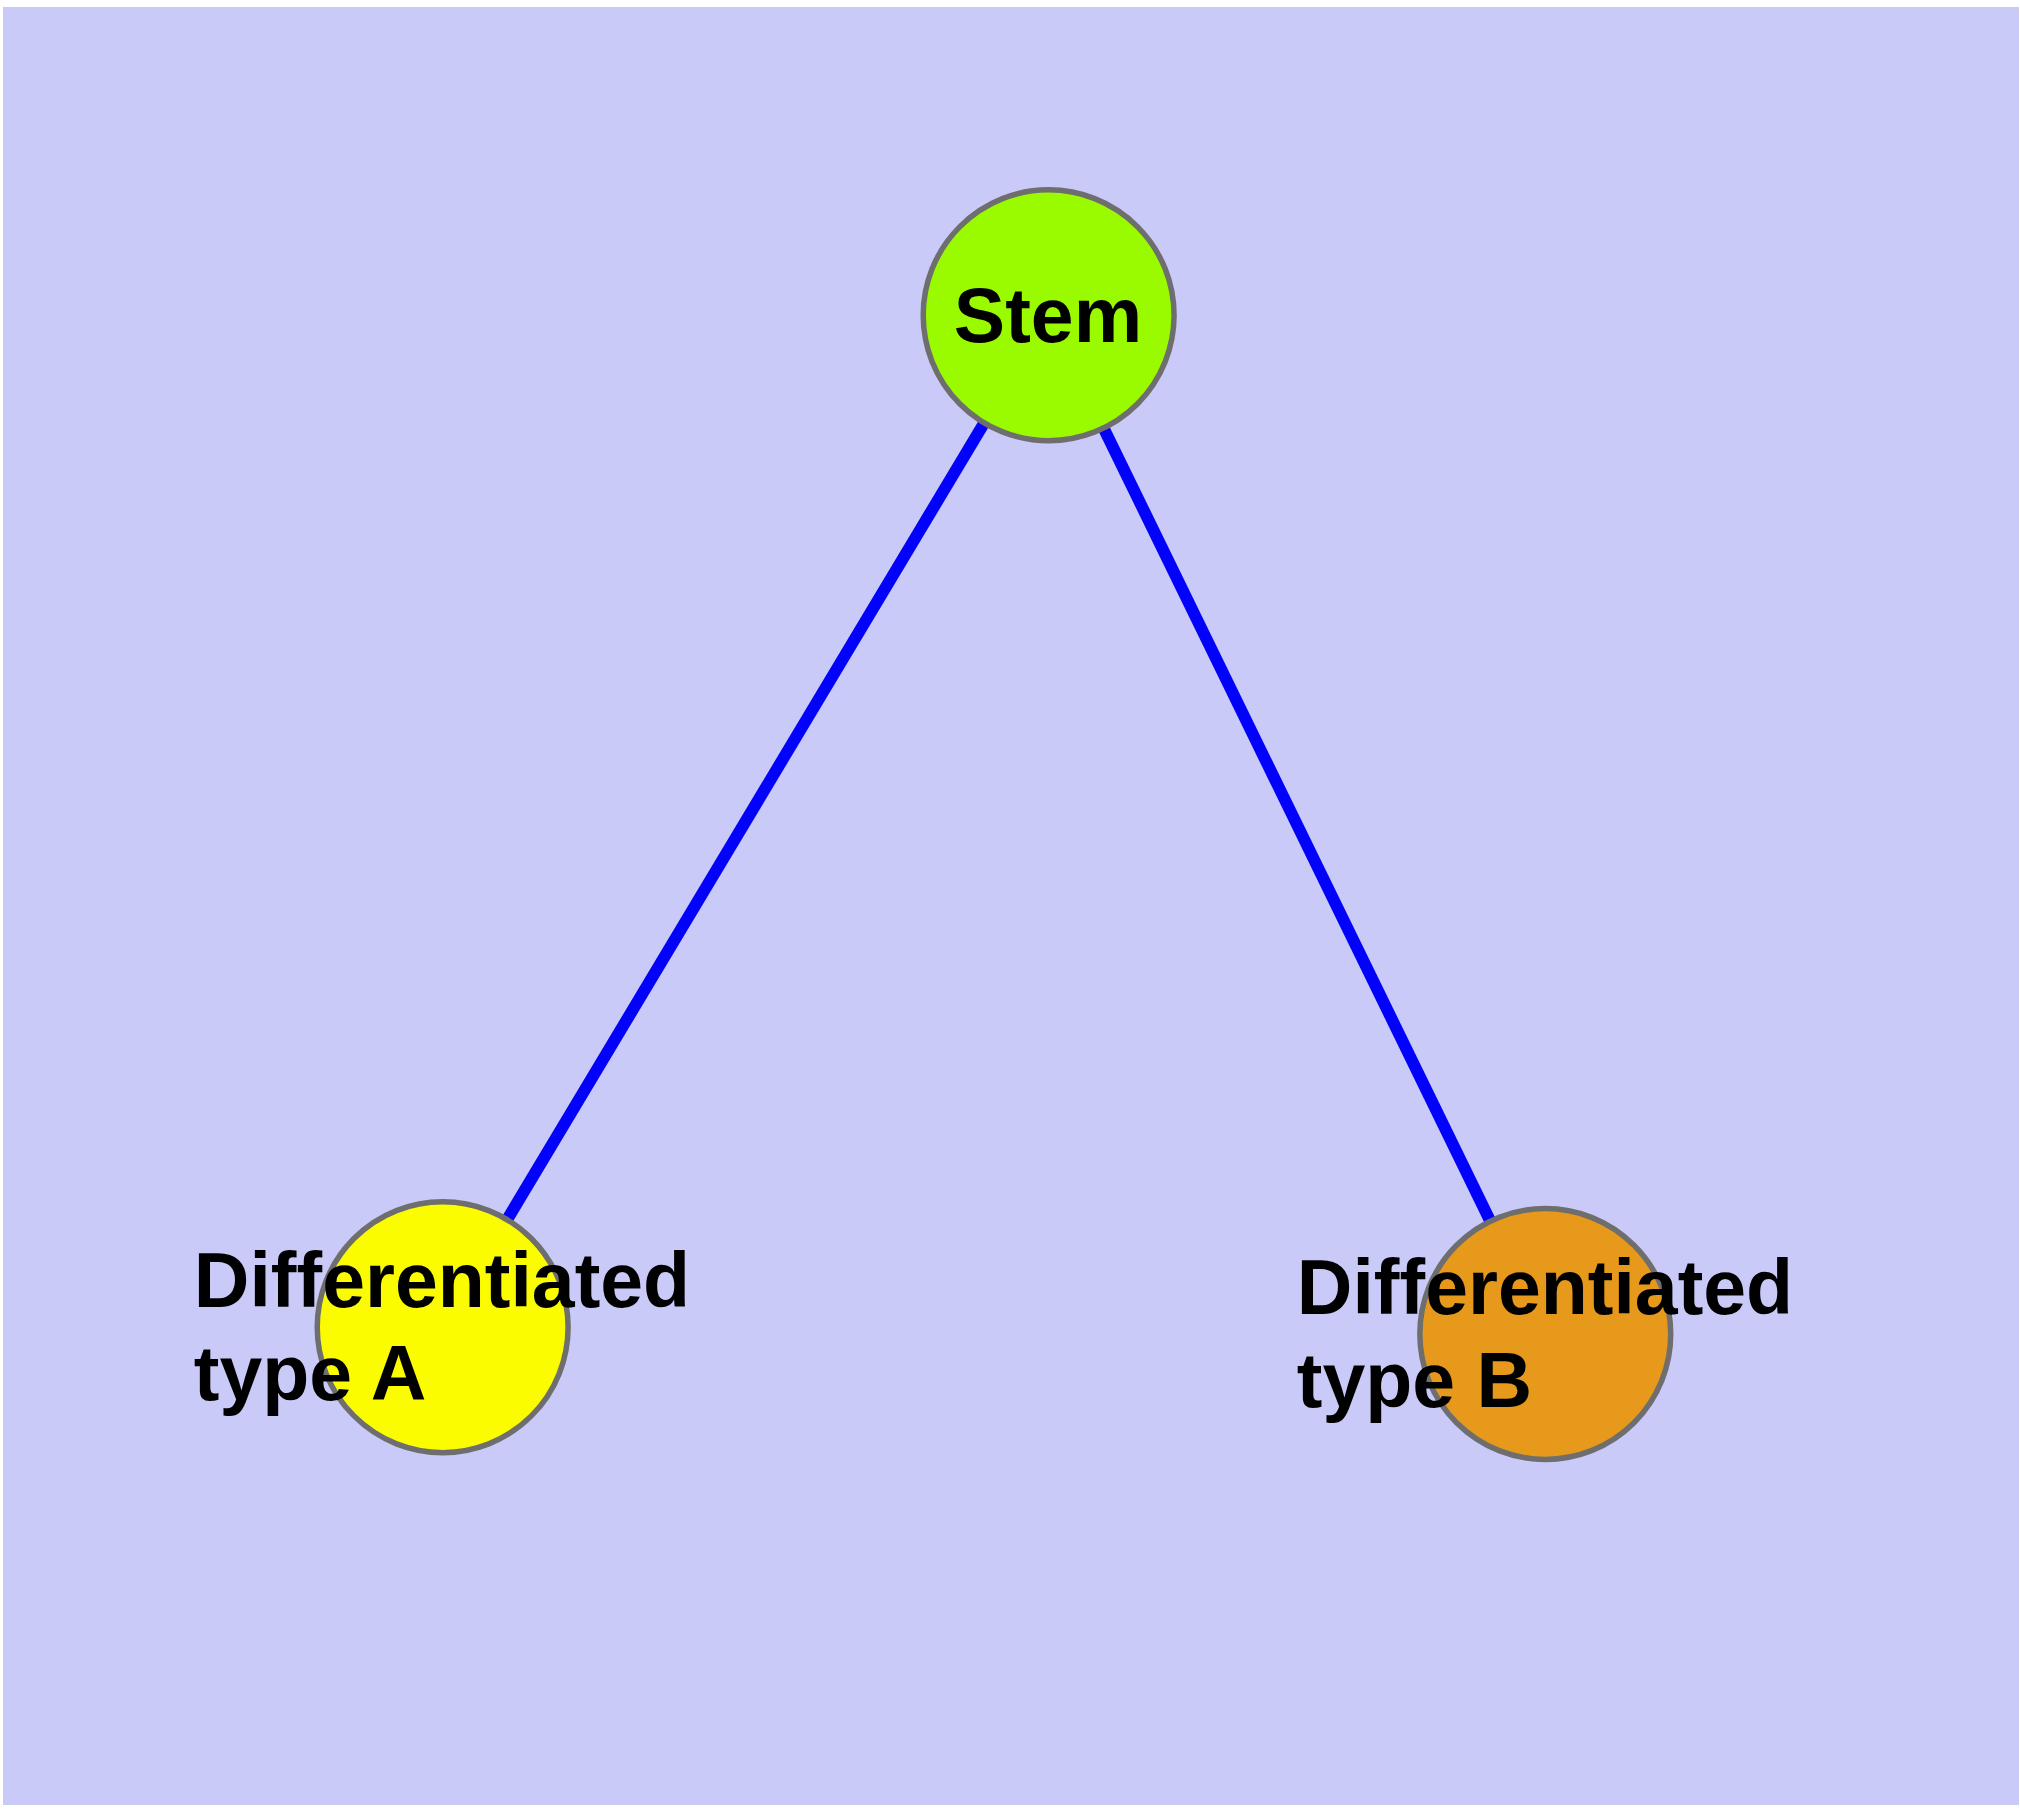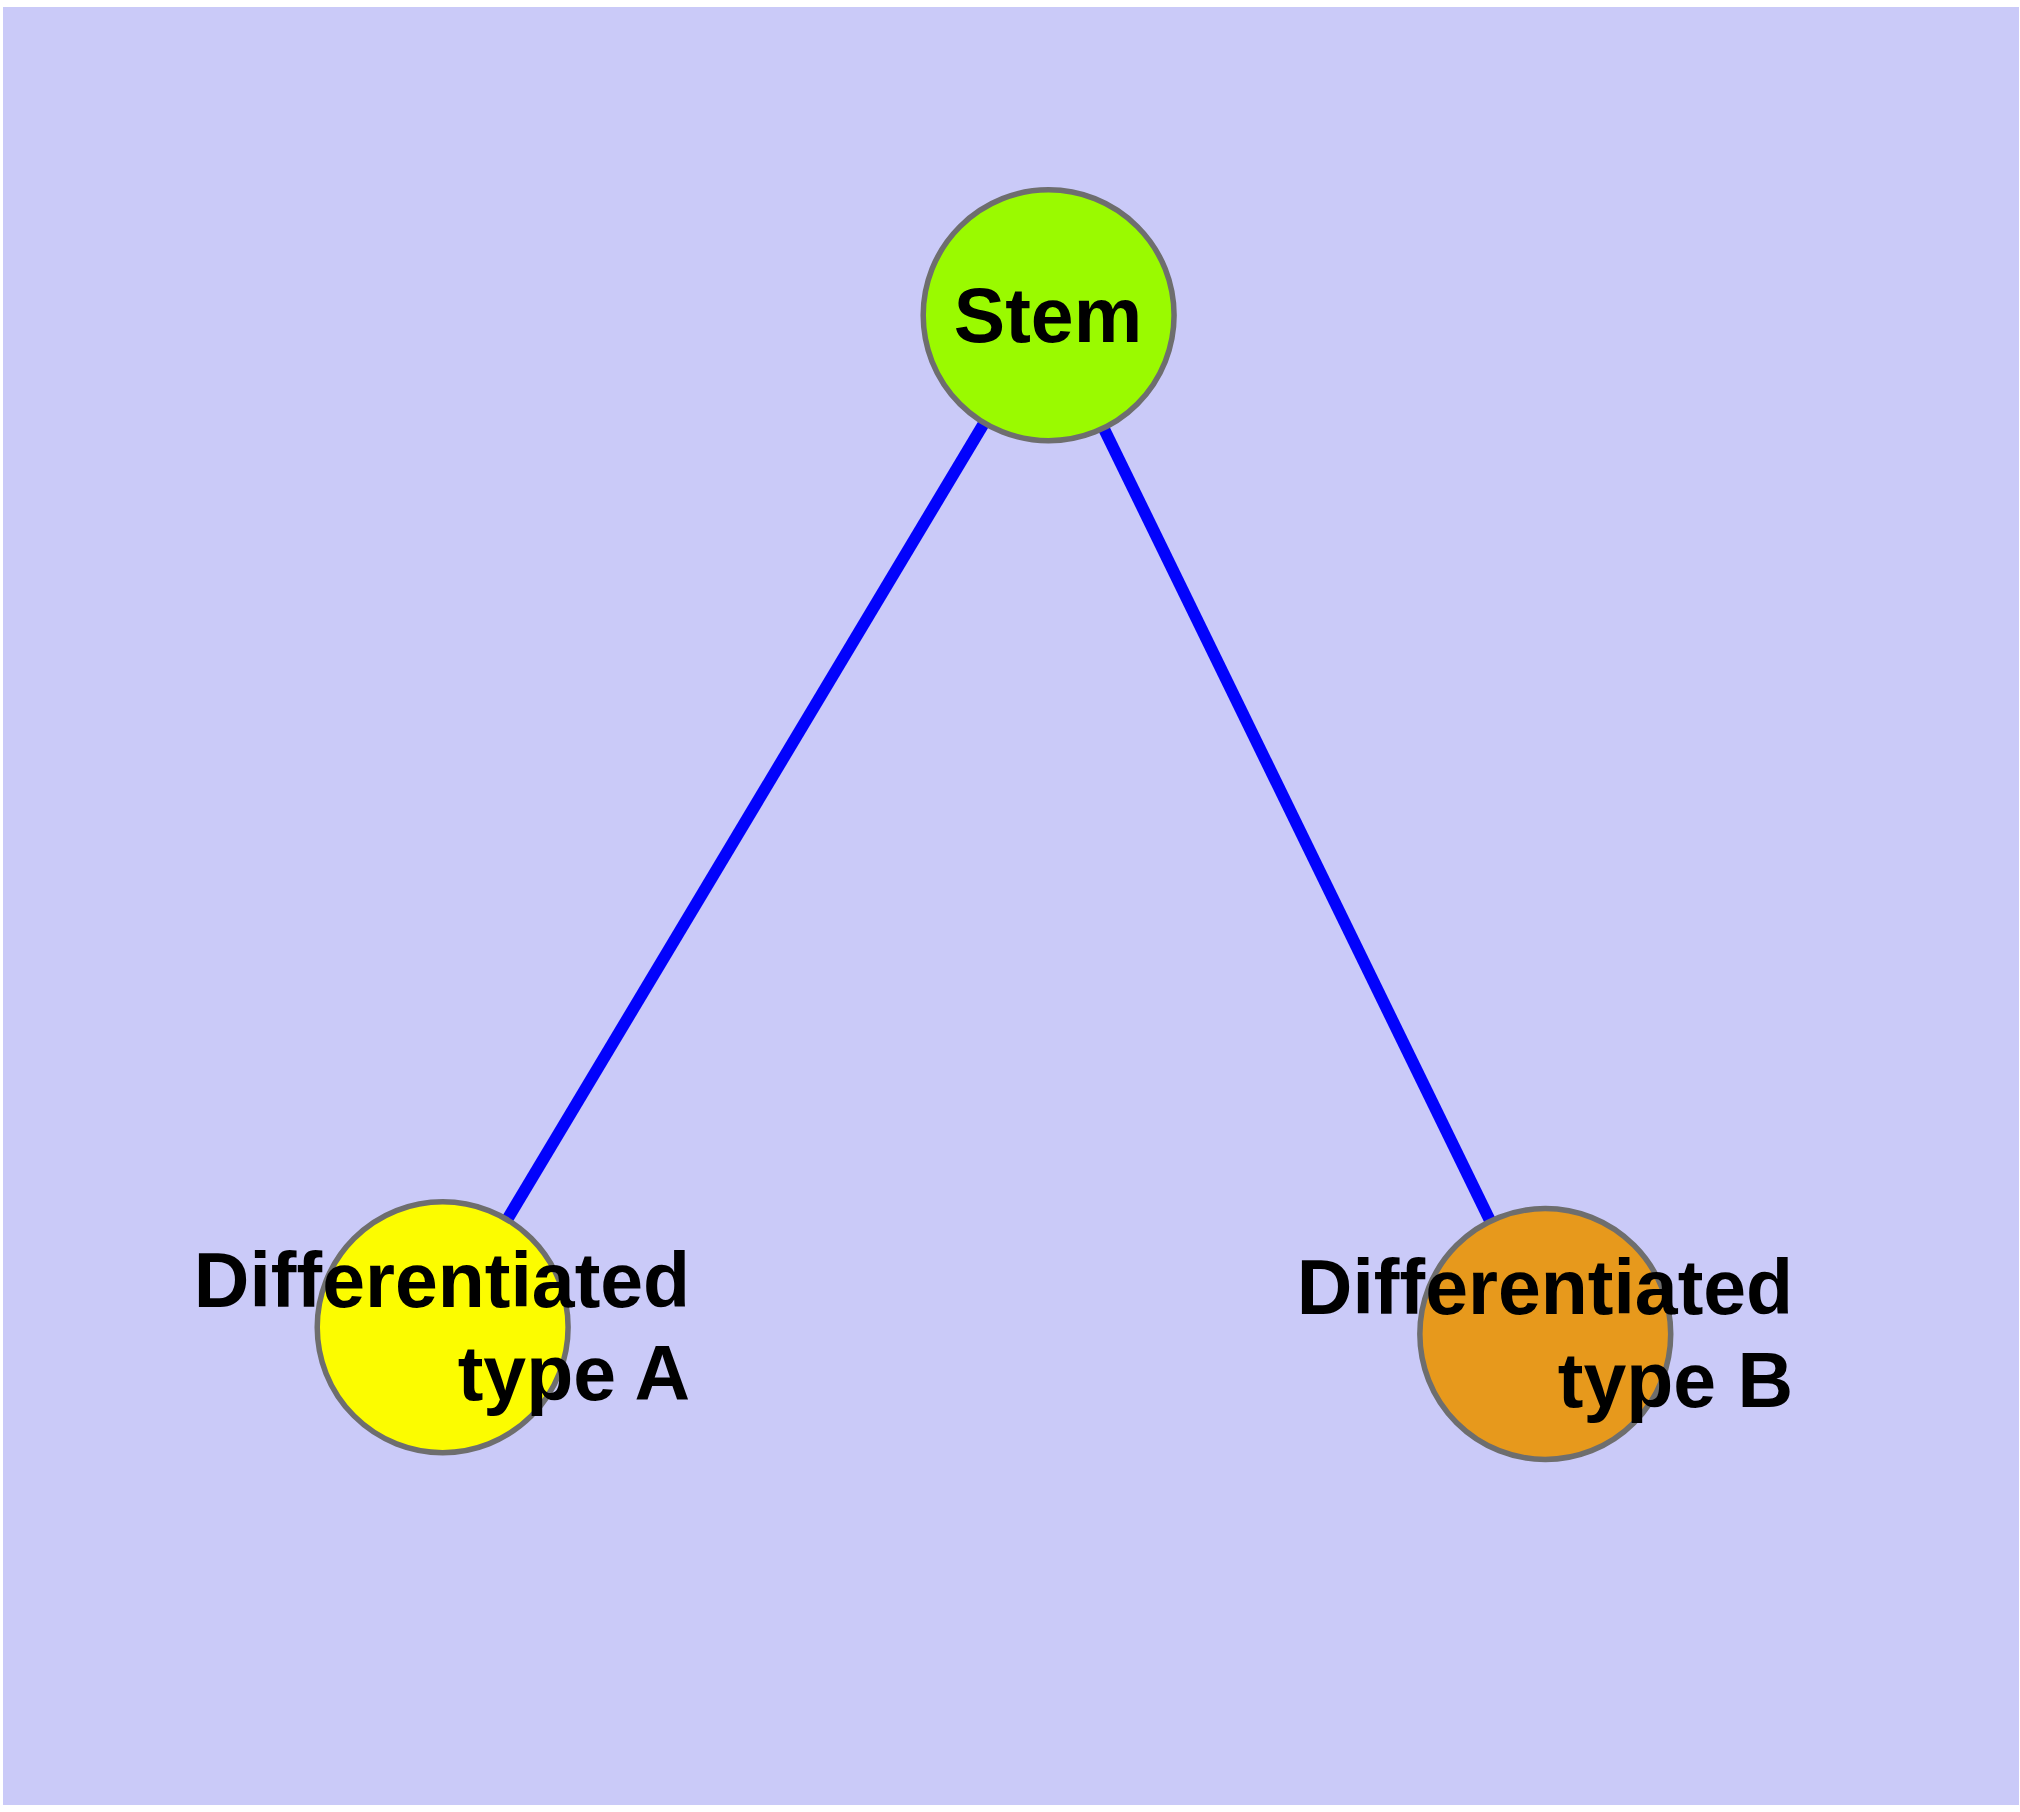--- a/index.html
+++ b/index.html
@@ -37,21 +37,21 @@
     height: 1812px;
     pointer-events: none;
   }
   .node-label {
     position: absolute;
     width: 695px;
     transform: translate(-50%, -50%);
     display: flex;
     align-items: center;
     justify-content: center;
-    text-align: right;
+    text-align: left;
     font-size: 77px;
     line-height: 93px;
     font-weight: bold;
     color: #000000;
     white-space: pre-line;
   }
 </style>
 </head>
 <body>
 

